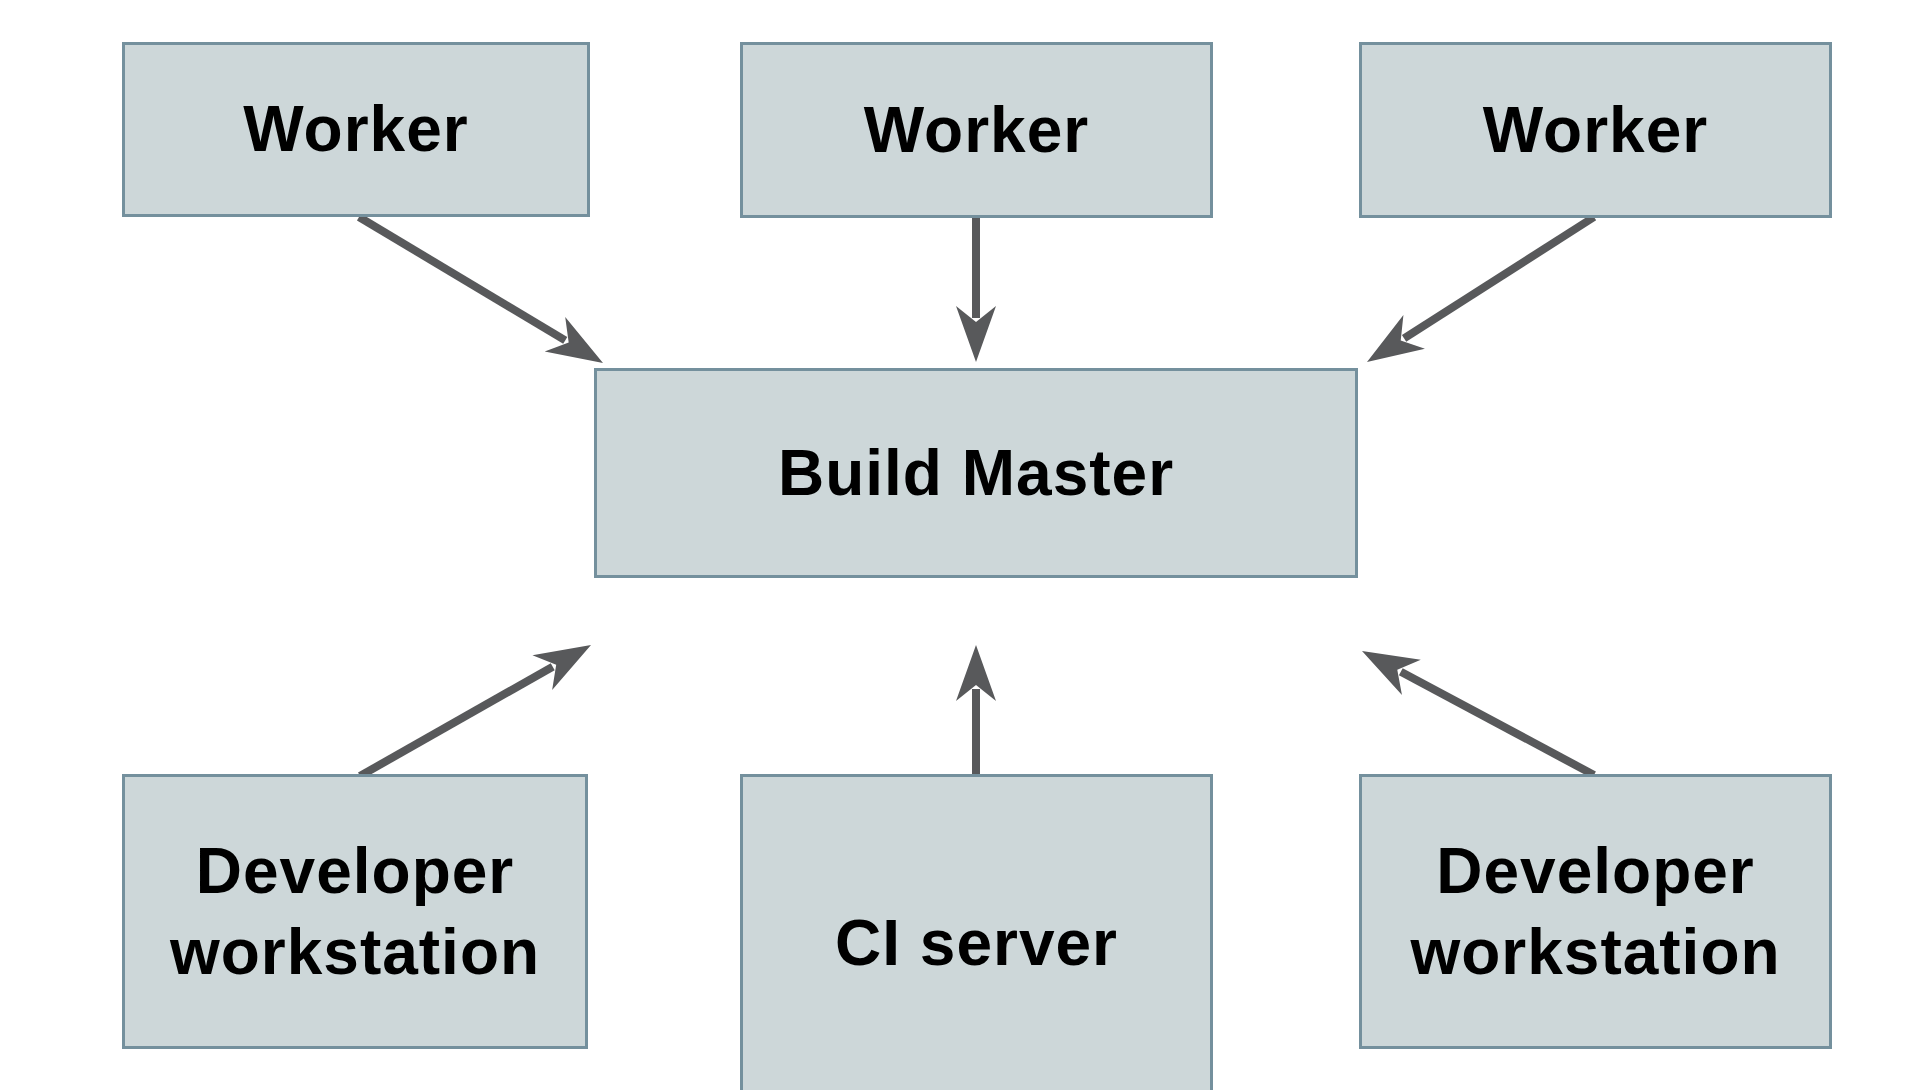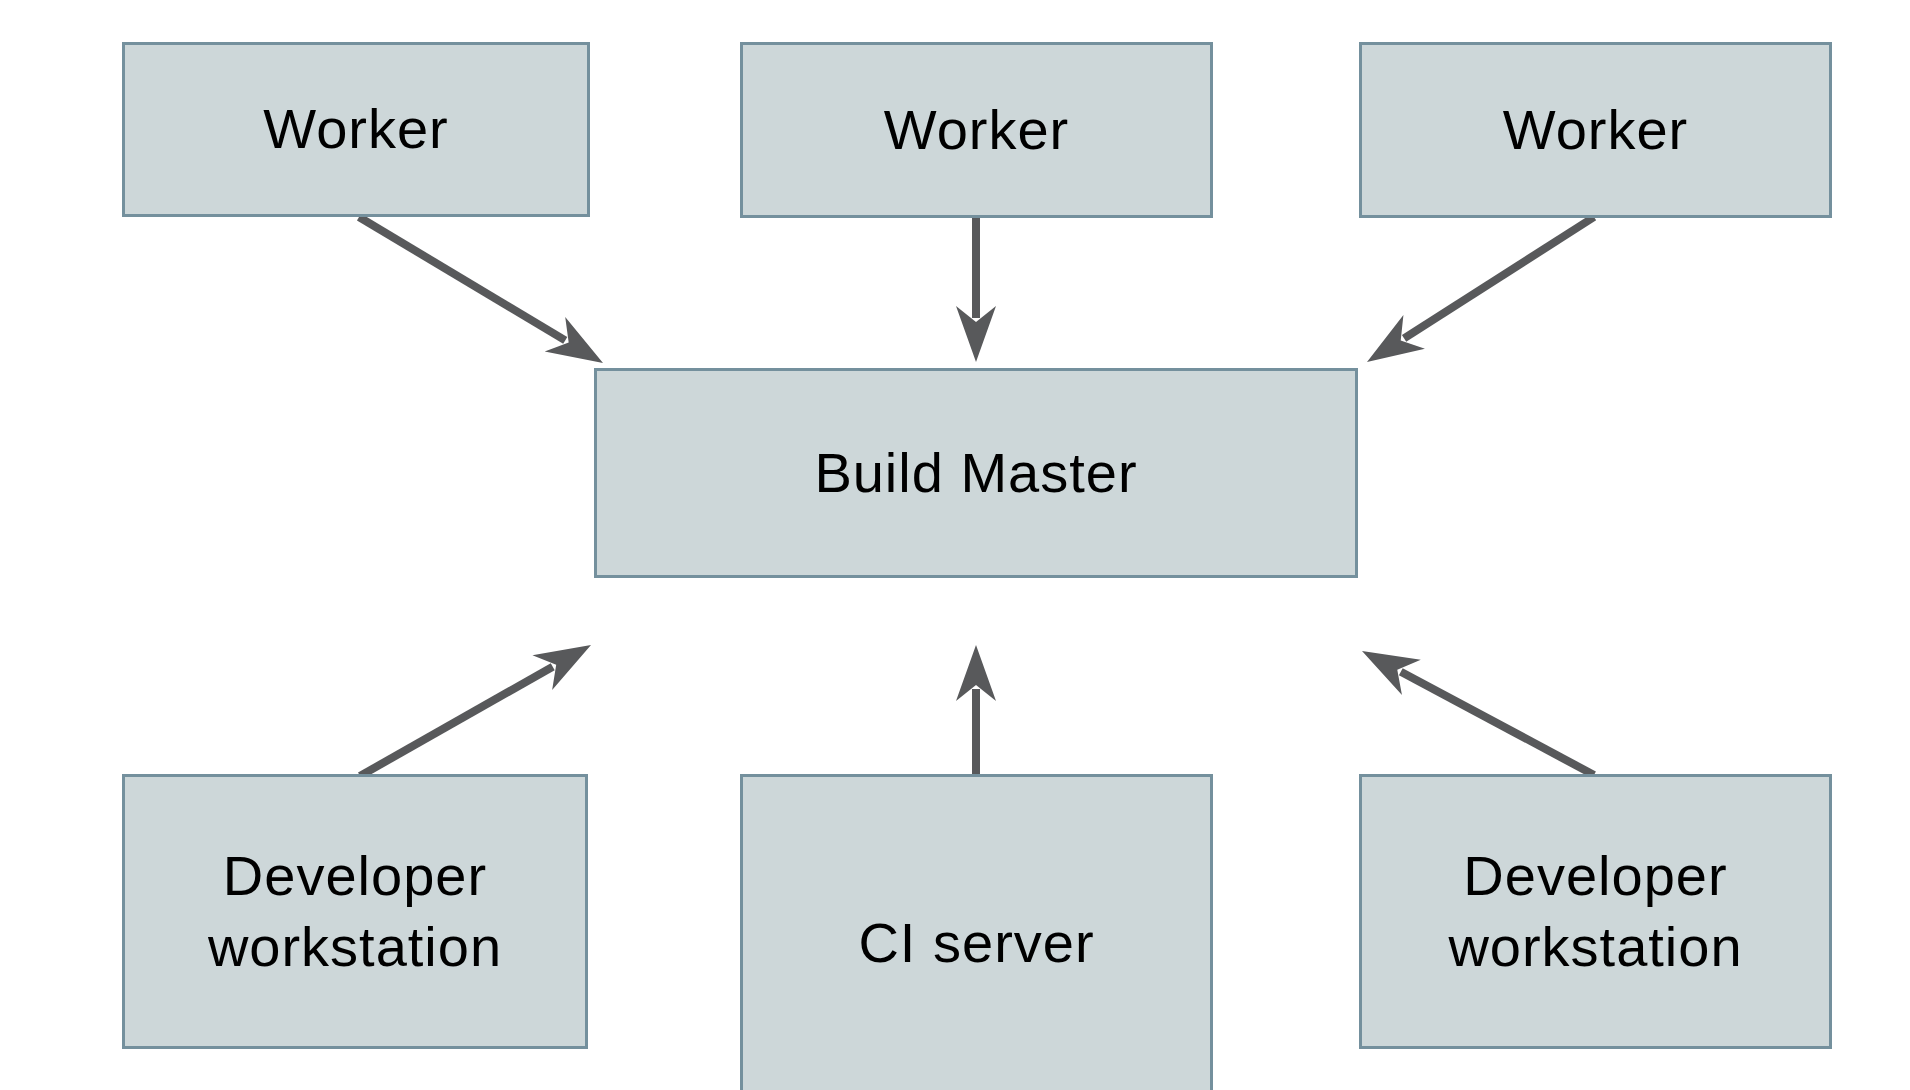--- a/index.html
+++ b/index.html
@@ -35,25 +35,26 @@
     box-sizing: border-box;
     background: var(--box-fill, #cdd7d9);
     border: 3px solid var(--box-border, #74909d);
     display: flex;
     align-items: center;
     justify-content: center;
     text-align: center;
   }
   .lbl {
     display: block;
-    font-size: 56px;
+    font-size: 64px;
     line-height: 1.26;
     letter-spacing: 1px;
     color: var(--text, #000000);
     padding: 0 10px;
+    font-weight: bold;
   }
 </style>
 </head>
 <body>
 
 <div class="stage">
 
   <svg class="arrows" viewBox="0 0 1910 1090" xmlns="http://www.w3.org/2000/svg">
     <defs>
       <marker id="ah" viewBox="0 0 60 44" refX="14" refY="22" markerWidth="60" markerHeight="44" markerUnits="userSpaceOnUse" orient="auto">

